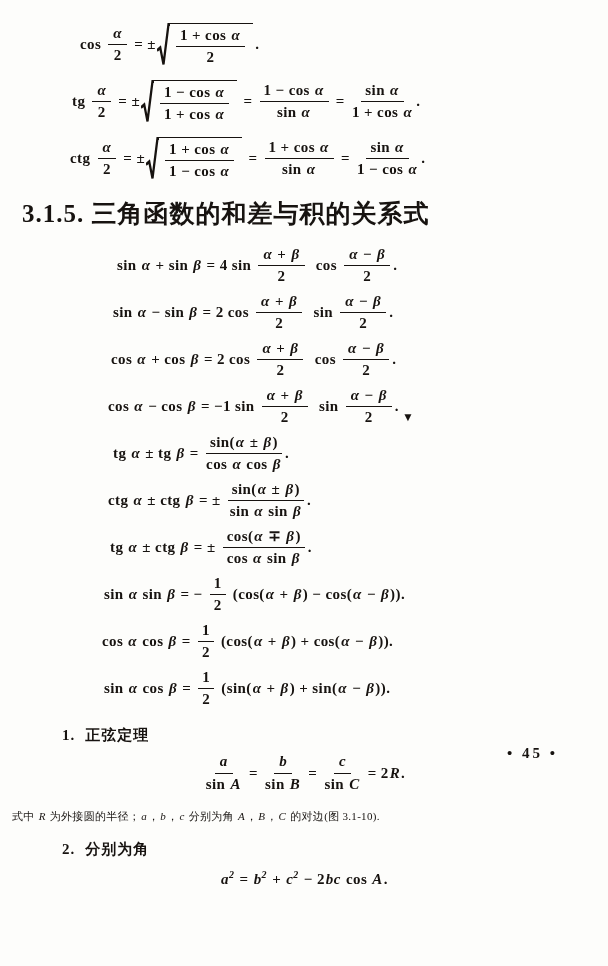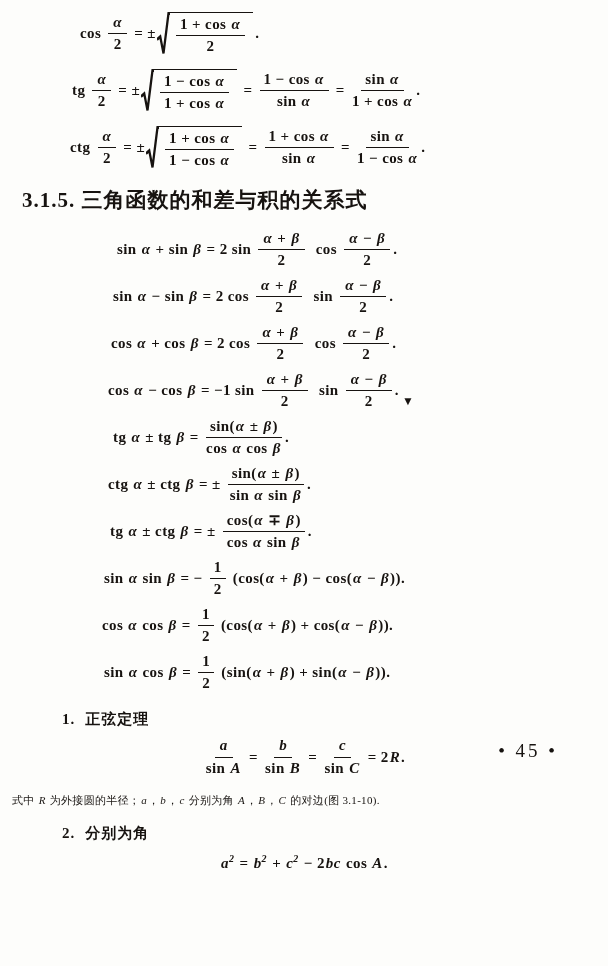--- a/index.html
+++ b/index.html
@@ -2,21 +2,21 @@
 <html><head>
 <meta charset="utf-8">
 <style>
   html,body{margin:0;padding:0;}
   body{
     width:608px;height:966px;overflow:hidden;
     background:#fdfdfb;
     font-family:"Liberation Serif",serif;
     color:#171310;
   }
-  .page{position:relative;width:608px;height:778px;padding-top:5px;box-sizing:border-box;}
+  .page{position:relative;width:608px;height:778px;padding-top:16px;box-sizing:border-box;}
 
   
   .formula-line{
     display:flex;align-items:center;
     font-weight:bold;font-size:15px;letter-spacing:.4px;
     box-sizing:border-box;
   }
   #half-angle .formula-line{height:57px;}
   #sum-product .formula-line{height:47px;}
   #sine-rule .formula-line{height:50px;justify-content:center;}
@@ -31,21 +31,21 @@
   .frac>.den{display:inline-flex;align-items:baseline;justify-content:center;padding-top:2px;}
 
   .sqrt{display:inline-flex;align-items:stretch;margin:0 2px 0 1px;}
   .sqrt>svg{width:13px;flex:0 0 13px;align-self:stretch;}
   .sqrt-body{border-top:1.6px solid currentColor;padding:3px 5px 0 3px;display:inline-flex;align-items:center;}
 
   .ink-mark{font-size:12px;line-height:1;transform:translateY(10px);margin-left:3px;}
 
   
   .sec-heading{
-    font-weight:bold;font-size:21px;letter-spacing:1px;
+    font-weight:bold;font-size:25px;letter-spacing:1px;
     margin:10px 0 12px;padding-left:22px;
   }
   #h316{margin:22px 0 0;padding-left:24px;line-height:30px;}
 
   .sub-heading{
     display:flex;align-items:baseline;
     font-weight:bold;font-size:15px;letter-spacing:1px;
     padding-left:62px;height:22px;
   }
   .sub-heading .sub-num{margin-right:10px;}
@@ -55,21 +55,21 @@
   .note{
     margin:6px 0 0;padding-left:12px;height:24px;line-height:24px;
     font-size:11px;letter-spacing:.3px;white-space:nowrap;
   }
   .note .mvar{font-style:italic;}
 
   #sum-product{margin-top:12px;}
 
   .page-number{
     position:absolute;right:50px;bottom:16px;
-    font-weight:normal;font-size:19px;letter-spacing:3px;
+    font-weight:bold;font-size:15px;letter-spacing:3px;
   }
 </style>
 </head>
 <body>
 
 <div class="page">
 
   <section id="half-angle">
       <div class="formula-line" style="padding-left: 80px;">
         <span class="mtext">cos </span>
@@ -207,21 +207,21 @@
     </section>
 
   <h2 id="h315" class="sec-heading">3.1.5. 三角函数的和差与积的关系式</h2>
 
   <section id="sum-product">
       <div class="formula-line" style="padding-left: 117px;">
         <span class="mtext">sin </span>
         <span class="mvar">α</span>
         <span class="mtext"> + sin </span>
         <span class="mvar">β</span>
-        <span class="mtext"> = 2 sin </span>
+        <span class="mtext"> = 4 sin </span>
         <span class="frac">
           <span class="num">
             <span class="mvar">α</span>
             <span class="mtext"> + </span>
             <span class="mvar">β</span>
           </span>
           <span class="den">
             <span class="mtext">2</span>
           </span>
         </span>

